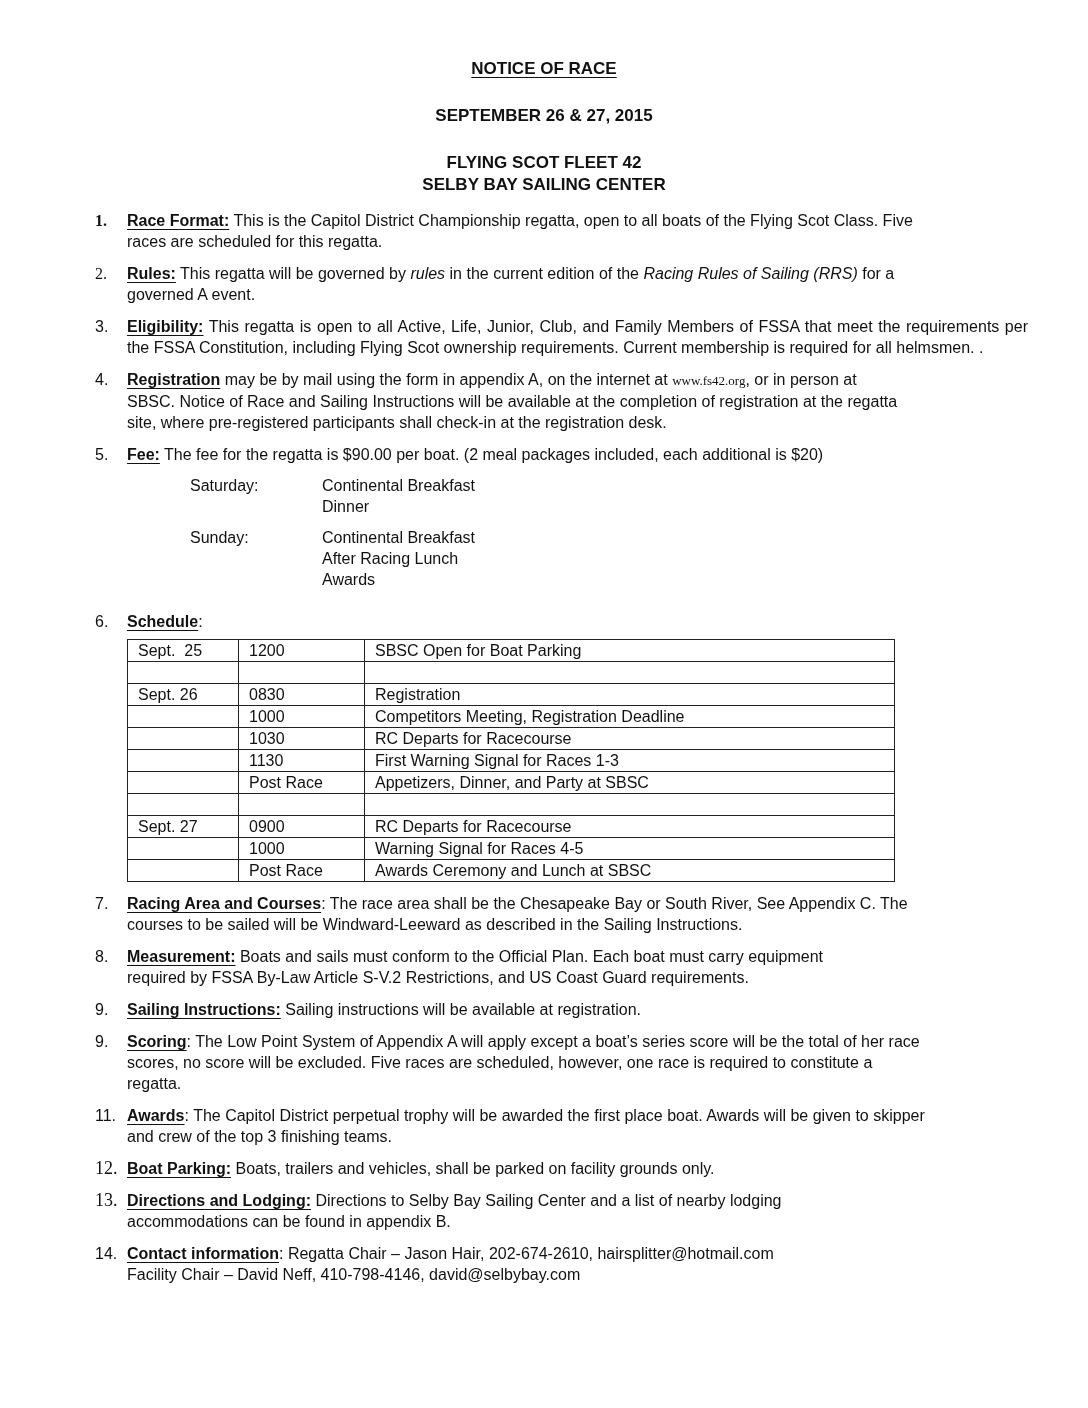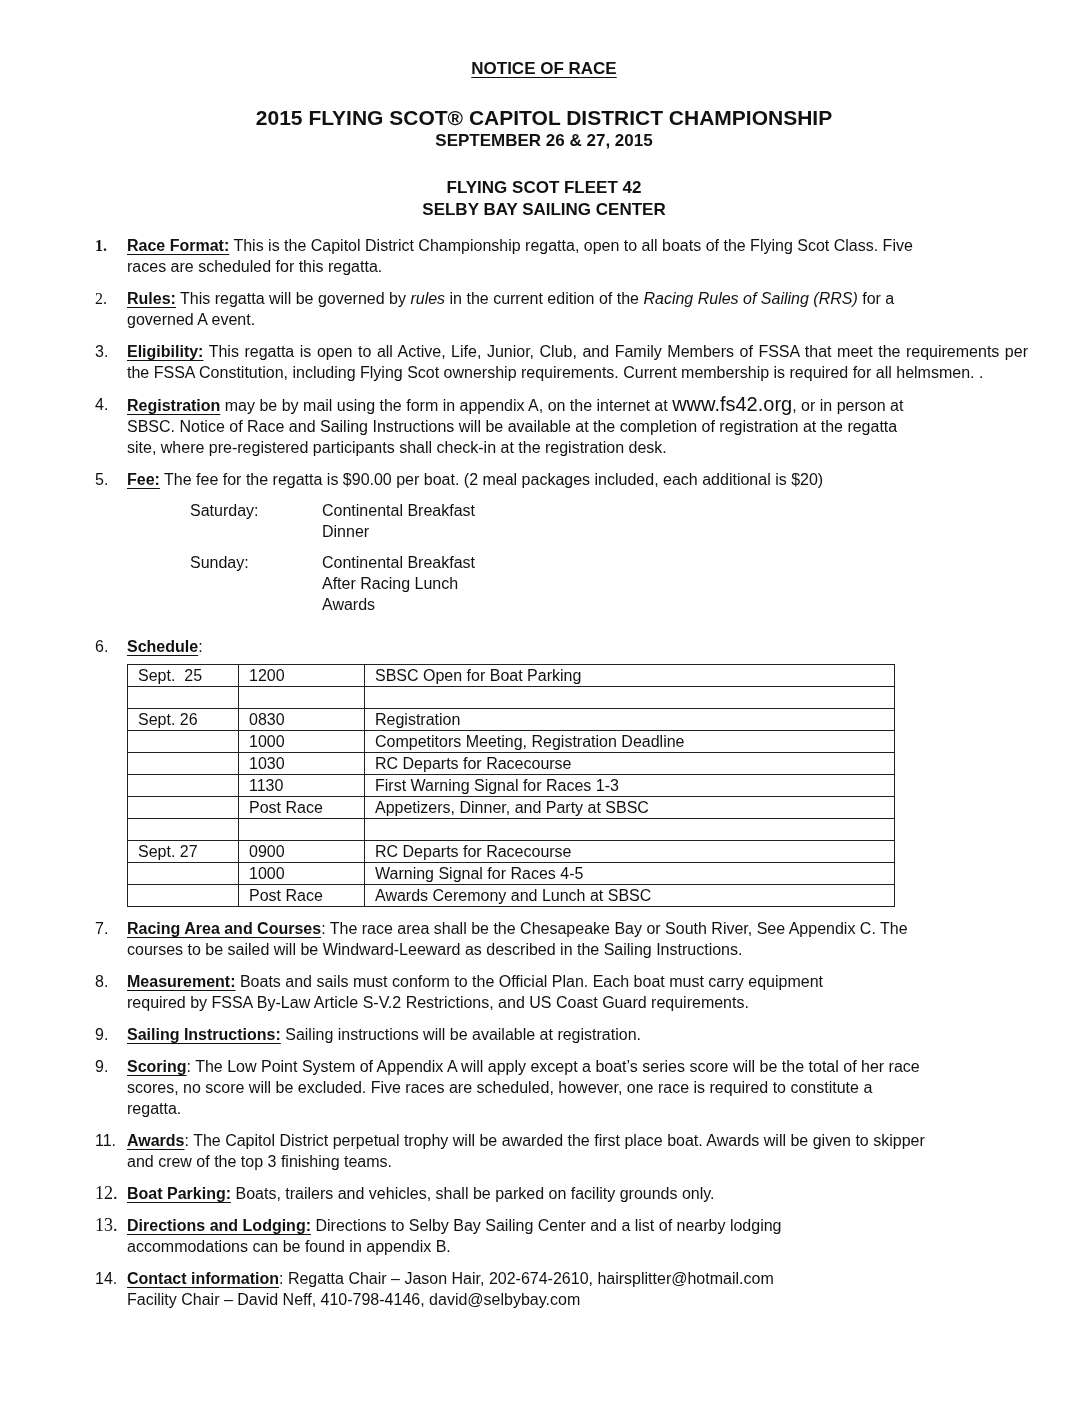--- a/index.html
+++ b/index.html
@@ -17,41 +17,40 @@
   .h-fleet, .h-venue { font-weight:bold; font-size:17px; line-height:22px; }
   .item { display:flex; margin-bottom:11px; }
   .num  { flex:0 0 32px; width:32px; }
   .num.serif      { font-family:"Liberation Serif", serif; }
   .num.serif-bold { font-family:"Liberation Serif", serif; font-weight:bold; }
   .num.serif-lg   { font-family:"Liberation Serif", serif; font-size:18px; }
   .body { flex:1; }
   .body.just { text-align:justify; }
   .lbl { font-weight:bold; text-decoration:underline; text-underline-offset:3px; }
   .it  { font-style:italic;text-align:right; }
-  .serif-inline { font-family:Liberation Sans, sans-serif; font-size:20px; }
+  .serif-inline { font-family:Liberation Serif, serif; font-size:13px; }
   .meals { margin:10px 0 1px 63px; }
   .meal-row { display:flex; margin-bottom:10px; }
   .meal-day { flex:0 0 132px; width:132px; }
   .meal-lines div { line-height:21px; }
   table.sched { border-collapse:collapse; table-layout:fixed; width:768px; margin-top:7px; }
   table.sched td {
     border:1px solid #222; height:21px; padding:0 4px 0 10px;
     font-size:16px; line-height:20px; vertical-align:middle;
     white-space:pre-wrap; overflow:hidden;
   }
   td.c1 { width:96px; } td.c2 { width:111px; }
 </style>
 </head>
 <body>
 
 <div class="page">
 
   <div class="header">
     <div class="h-notice">NOTICE OF RACE</div>
-    <div class="h-title">2015 FLYING SCOT® CAPITOL DISTRICT CHAMPIONSHIP</div>
     <div class="h-dates">SEPTEMBER 26 &amp; 27, 2015</div>
     <div class="h-fleet">FLYING SCOT FLEET 42</div>
     <div class="h-venue">SELBY BAY SAILING CENTER</div>
   </div>
 
   <div class="item">
     <span class="num serif-bold">1.</span>
     <div class="body just"><span class="lbl">Race Format:</span><span> This is the Capitol District Championship regatta, open to all boats of the Flying Scot Class. Five</span><br><span>races are scheduled for this regatta.</span></div>
   </div>
 

